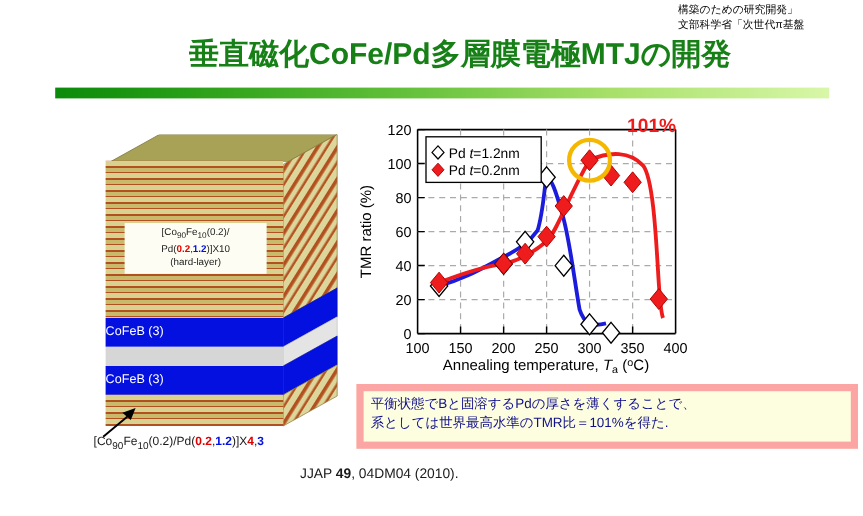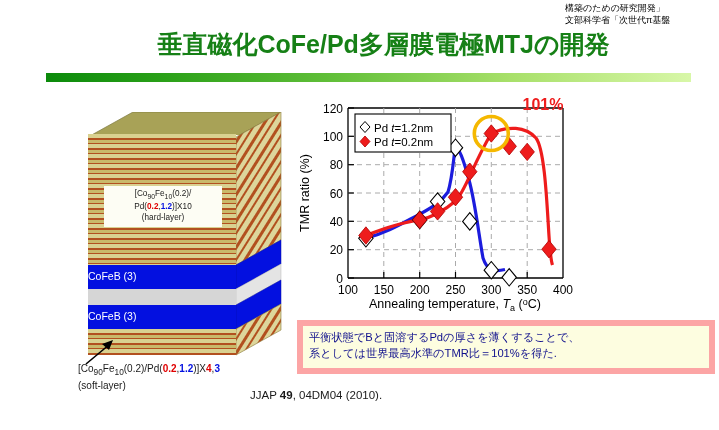--- a/index.html
+++ b/index.html
@@ -148,21 +148,20 @@
 
   <svg class="arrow-svg" width="40" height="26">
     <line x1="4" y1="24" x2="28" y2="4" stroke="#000" stroke-width="1.6"></line>
     <polygon points="31,0 20,4 27,10" fill="#000"></polygon>
   </svg>
 
   <div class="softcap">
     <div>
       <span>[Co</span><sub>90</sub><span>Fe</span><sub>10</sub><span>(0.2)/Pd(</span><span class="red">0.2</span><span>,</span><span class="blu">1.2</span><span>)]X</span><span class="red">4</span><span>,</span><span class="blu">3</span>
     </div>
-    <div>(soft-layer)</div>
   </div>
 
   <div class="chart">
     <svg width="290" height="215" viewBox="0 0 290 215">
 
       <g>
         <line x1="55" y1="12" x2="270" y2="12" stroke="#000" stroke-width="1.3"></line>
         <line x1="55" y1="182" x2="270" y2="182" stroke="#000" stroke-width="1.3"></line>
         <line x1="55" y1="12" x2="55" y2="182" stroke="#000" stroke-width="1.3"></line>
         <line x1="270" y1="12" x2="270" y2="182" stroke="#000" stroke-width="1.3"></line>

